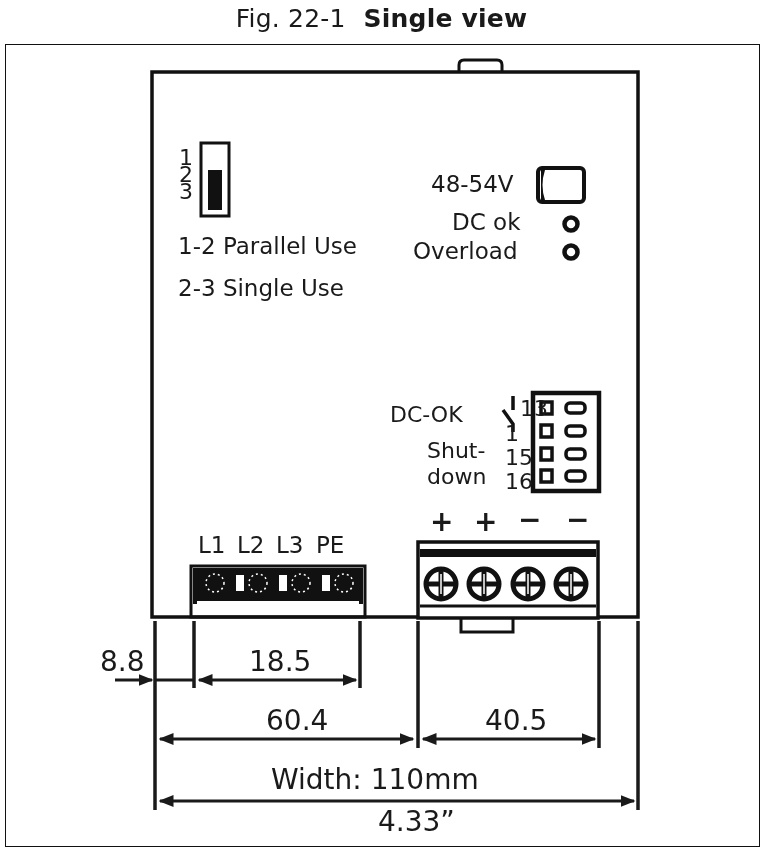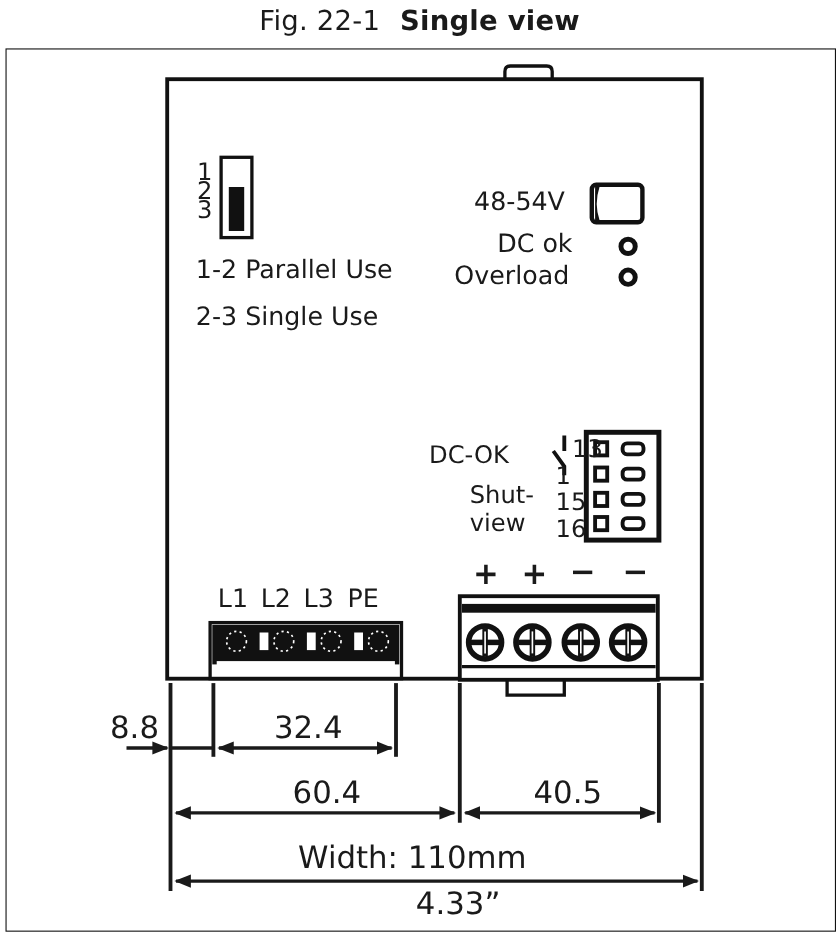--- a/index.html
+++ b/index.html
@@ -131,34 +131,34 @@
 </div>
 <div class="lbl" style="left:178px;top:235px;">1-2 Parallel Use</div>
 <div class="lbl" style="left:178px;top:265px;margin-top:12px;">2-3 Single Use</div>
 
 <div class="lbl" style="left:431px;top:173px;text-align:center;">48-54V</div>
 <div class="lbl" style="left:452px;top:211px;">DC ok</div>
 <div class="lbl" style="left:413px;top:240px;">Overload</div>
 
 <div class="lbl sm" style="left:390px;top:404px;">DC-OK</div>
 <div class="lbl sm" style="left:427px;top:440px;">Shut-</div>
-<div class="lbl sm" style="left:427px;top:466px;">view</div>
+<div class="lbl sm" style="left:427px;top:466px;">down</div>
 <div class="lbl sm" style="left:520px;top:398px;">13</div>
 <div class="lbl sm" style="left:505px;top:423px;">1</div>
 <div class="lbl sm" style="left:505px;top:447px;">15</div>
 <div class="lbl sm" style="left:505px;top:471px;">16</div>
 
 <div class="lbl" style="left:430px;top:508px;font-size:28px;font-weight:bold;">+</div>
 <div class="lbl" style="left:474px;top:508px;font-size:28px;font-weight:bold;">+</div>
 <div class="lbl" style="left:518px;top:506px;font-size:28px;font-weight:bold;">−</div>
 <div class="lbl" style="left:566px;top:506px;font-size:28px;font-weight:bold;">−</div>
 
 <div class="lbl" style="left:198px;top:534px;text-align:right;">L1</div>
 <div class="lbl" style="left:237px;top:534px;">L2</div>
 <div class="lbl" style="left:276px;top:534px;">L3</div>
 <div class="lbl" style="left:316px;top:534px;">PE</div>
 
 <div class="dim" style="left:100px;top:648px;text-align:right;">8.8</div>
-<div class="dim" style="left:249px;top:648px;">32.4</div>
+<div class="dim" style="left:249px;top:648px;">18.5</div>
 <div class="dim" style="left:266px;top:707px;">60.4</div>
 <div class="dim" style="left:485px;top:707px;">40.5</div>
 <div class="dim" style="left:271px;top:766px;">Width: 110mm</div>
 <div class="dim" style="left:378px;top:808px;">4.33”</div>
 
 </body></html>

